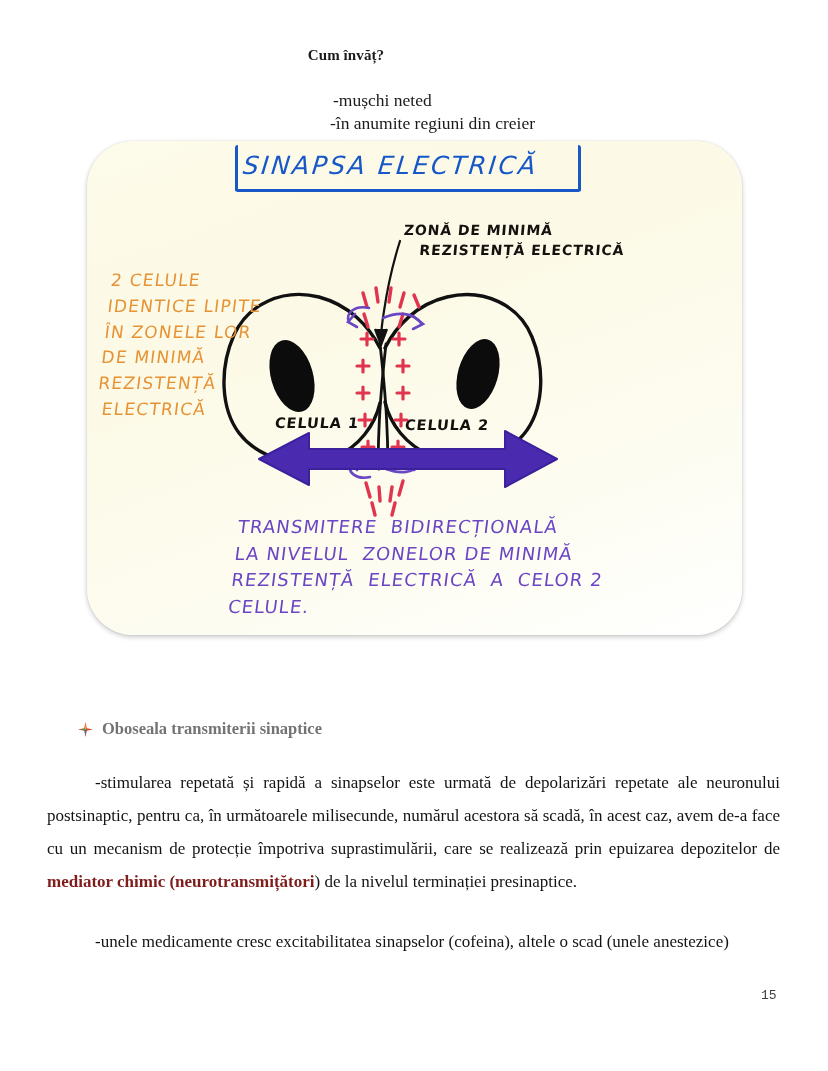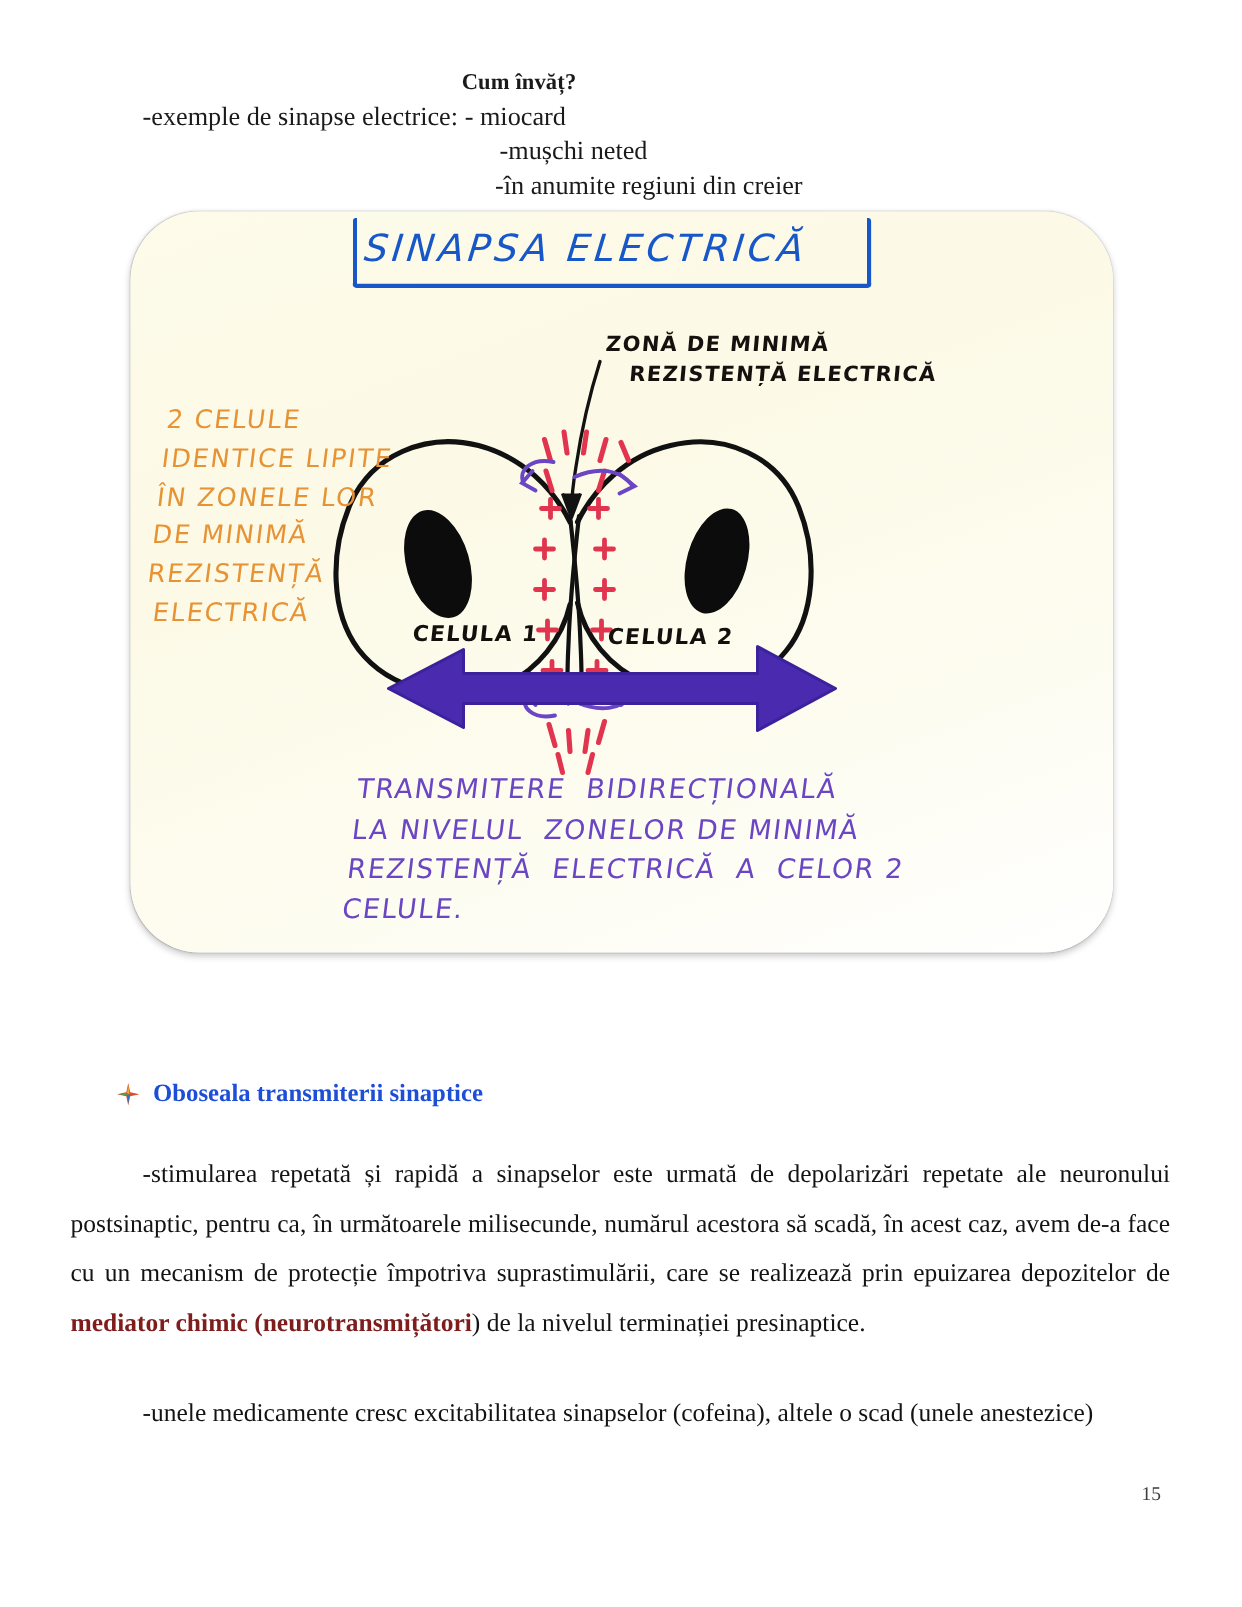--- a/index.html
+++ b/index.html
@@ -162,21 +162,21 @@
   .green-head {
     position: absolute;
     left: 78px; top: 719px;
     display: flex;
     align-items: center;
     gap: 9px;
   }
   .green-head .label {
     font-size: 16.5px;
     font-weight: bold;
-    color: #1d4ed8;
+    color: #737373;
     font-family: "Liberation Serif", serif;
   }
   .bullet-icon { width: 15px; height: 15px; display:block; }
 
   
   .para {
     position: absolute;
     font-size: 17px;
     line-height: 33px;
     text-align: justify;
@@ -186,31 +186,30 @@
   }
   .para1 { left: 47px; top: 749px; width: 733px; text-indent: 48px; }
   .para2 { left: 47px; top: 914px; width: 733px; text-indent: 48px; margin-top: 11px; }
   .para .hl { color: #7f1d1d; font-weight: bold; }
 
   
   .page-num {
     position: absolute;
     left: 761px; top: 988px;
     font-size: 13px;
-    font-family: Liberation Serif, serif;
+    font-family: Liberation Mono, monospace;
     color: #3d3d3d;
   }
 </style>
 </head>
 <body>
 
 <div class="page">
 
   <div class="hdr-title">Cum învăț?</div>
-  <div class="hdr-line1">-exemple de sinapse electrice: - miocard</div>
   <div class="hdr-line2">-mușchi neted</div>
   <div class="hdr-line3">-în anumite regiuni din creier</div>
 
   <div class="figure-wrap">
     <div class="figure-card">
 
       <svg class="fig-svg" width="655" height="494" viewBox="0 0 655 494">
 
         <g>
           <path d="M313,100 C306,122 300,150 297,170 C295,182 294,192 294,200" stroke="#121212" stroke-width="2.2" fill="none" stroke-linecap="round"></path>

